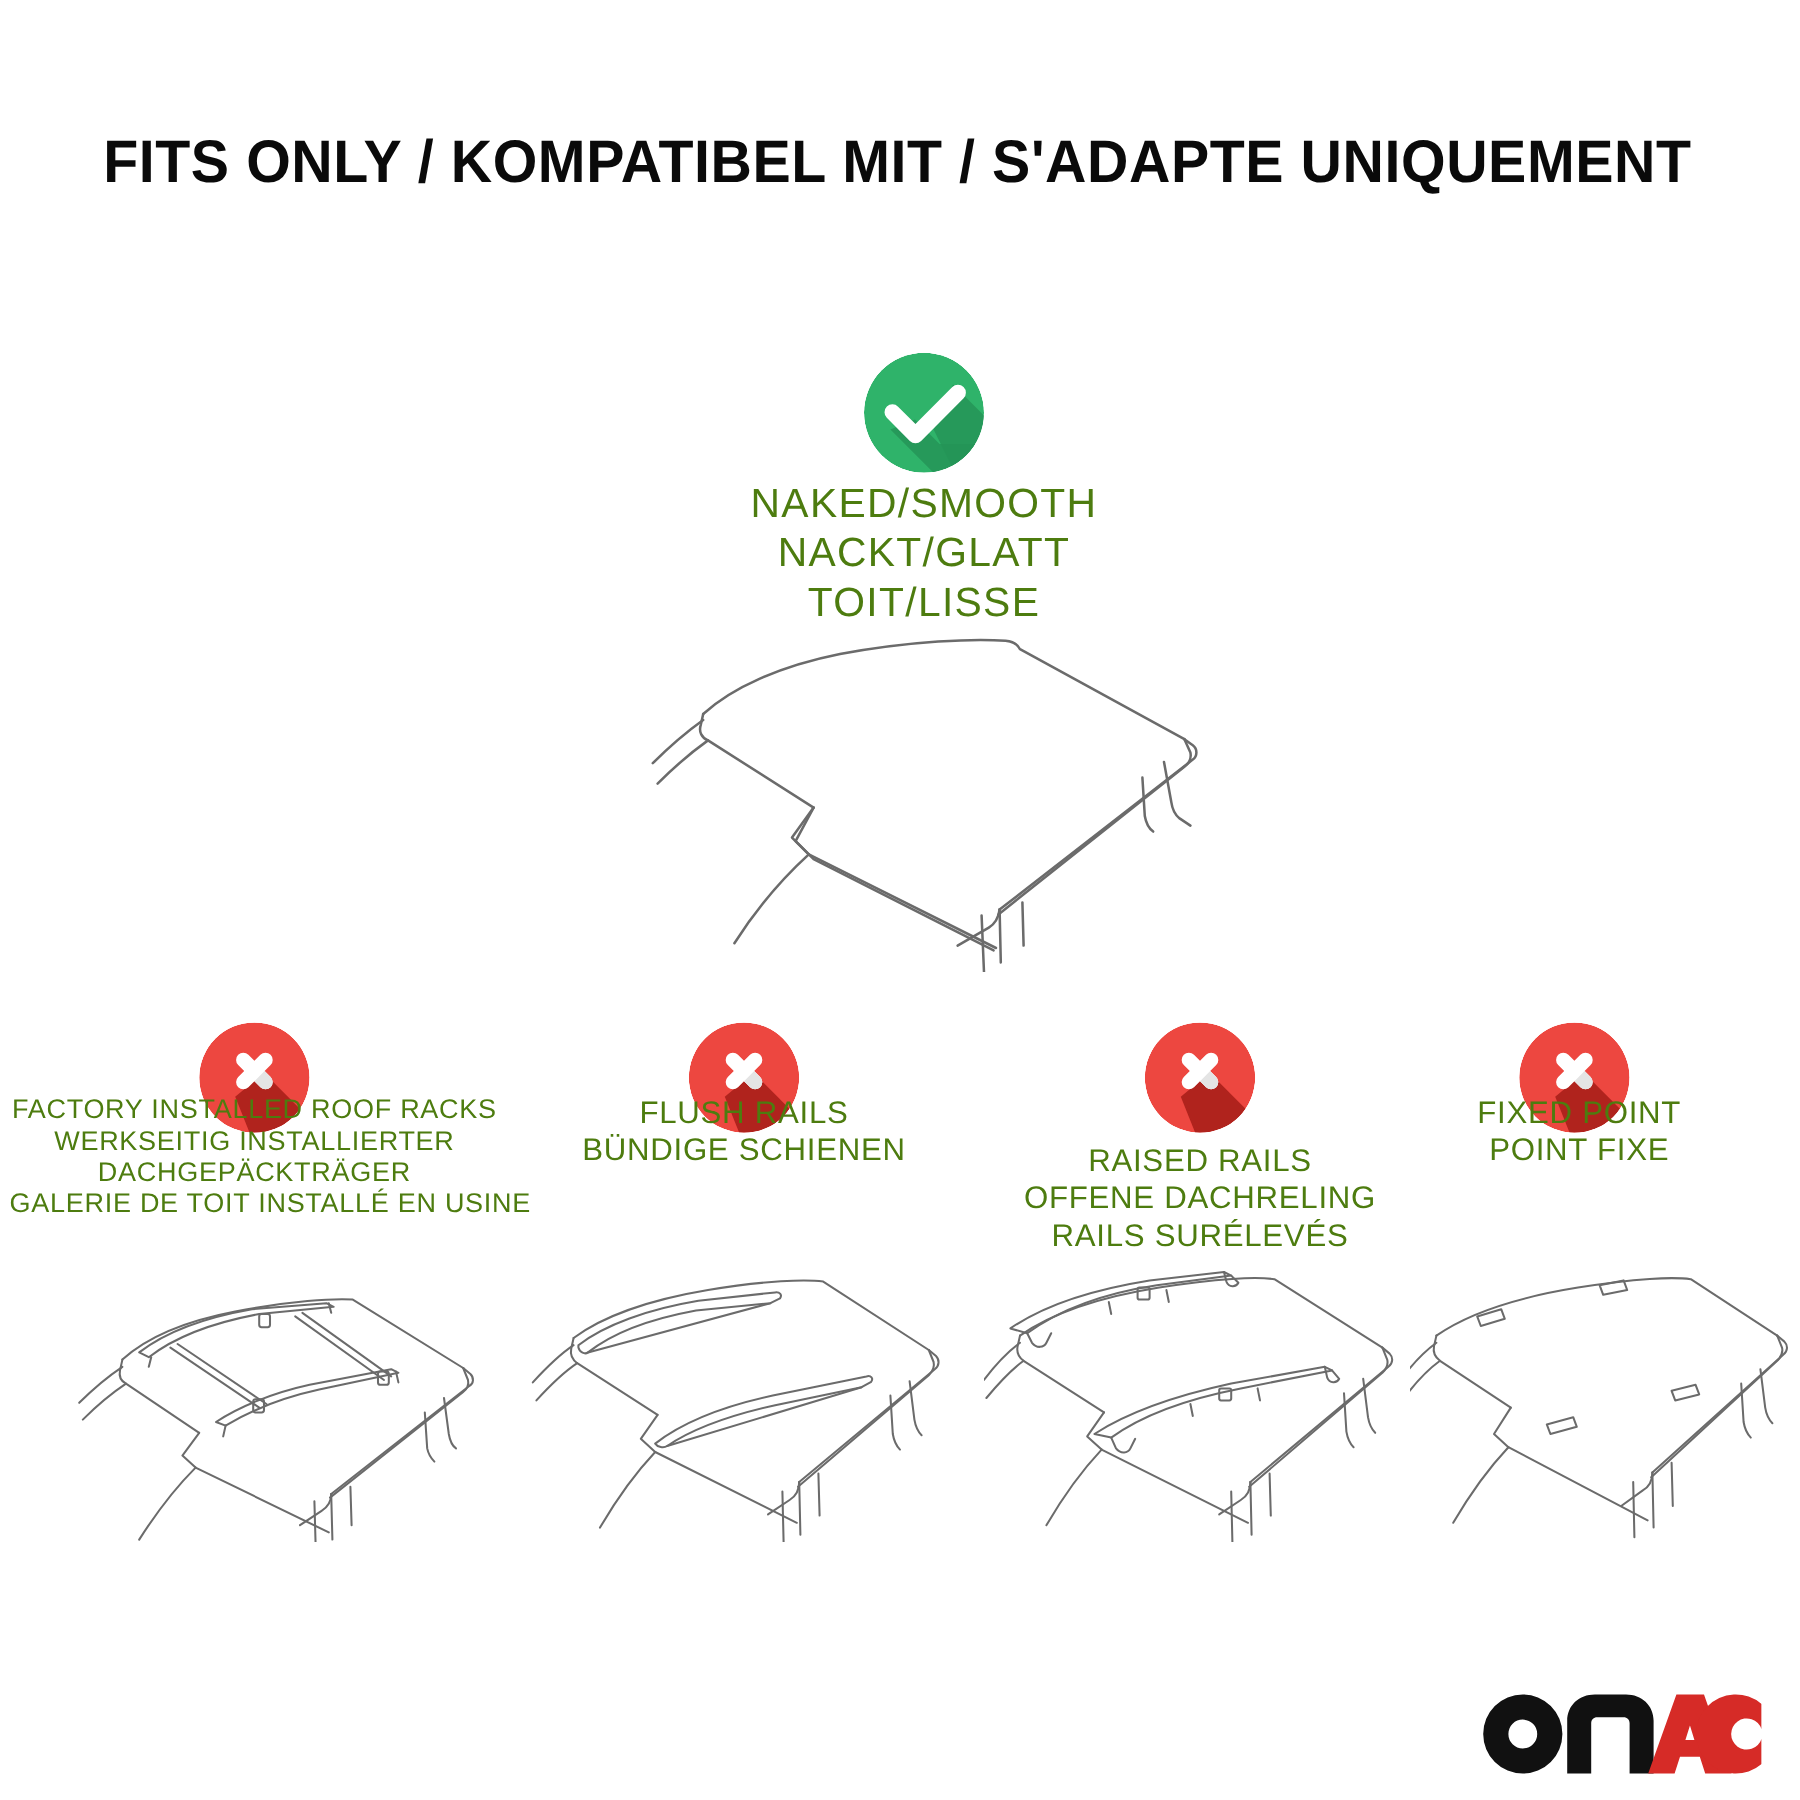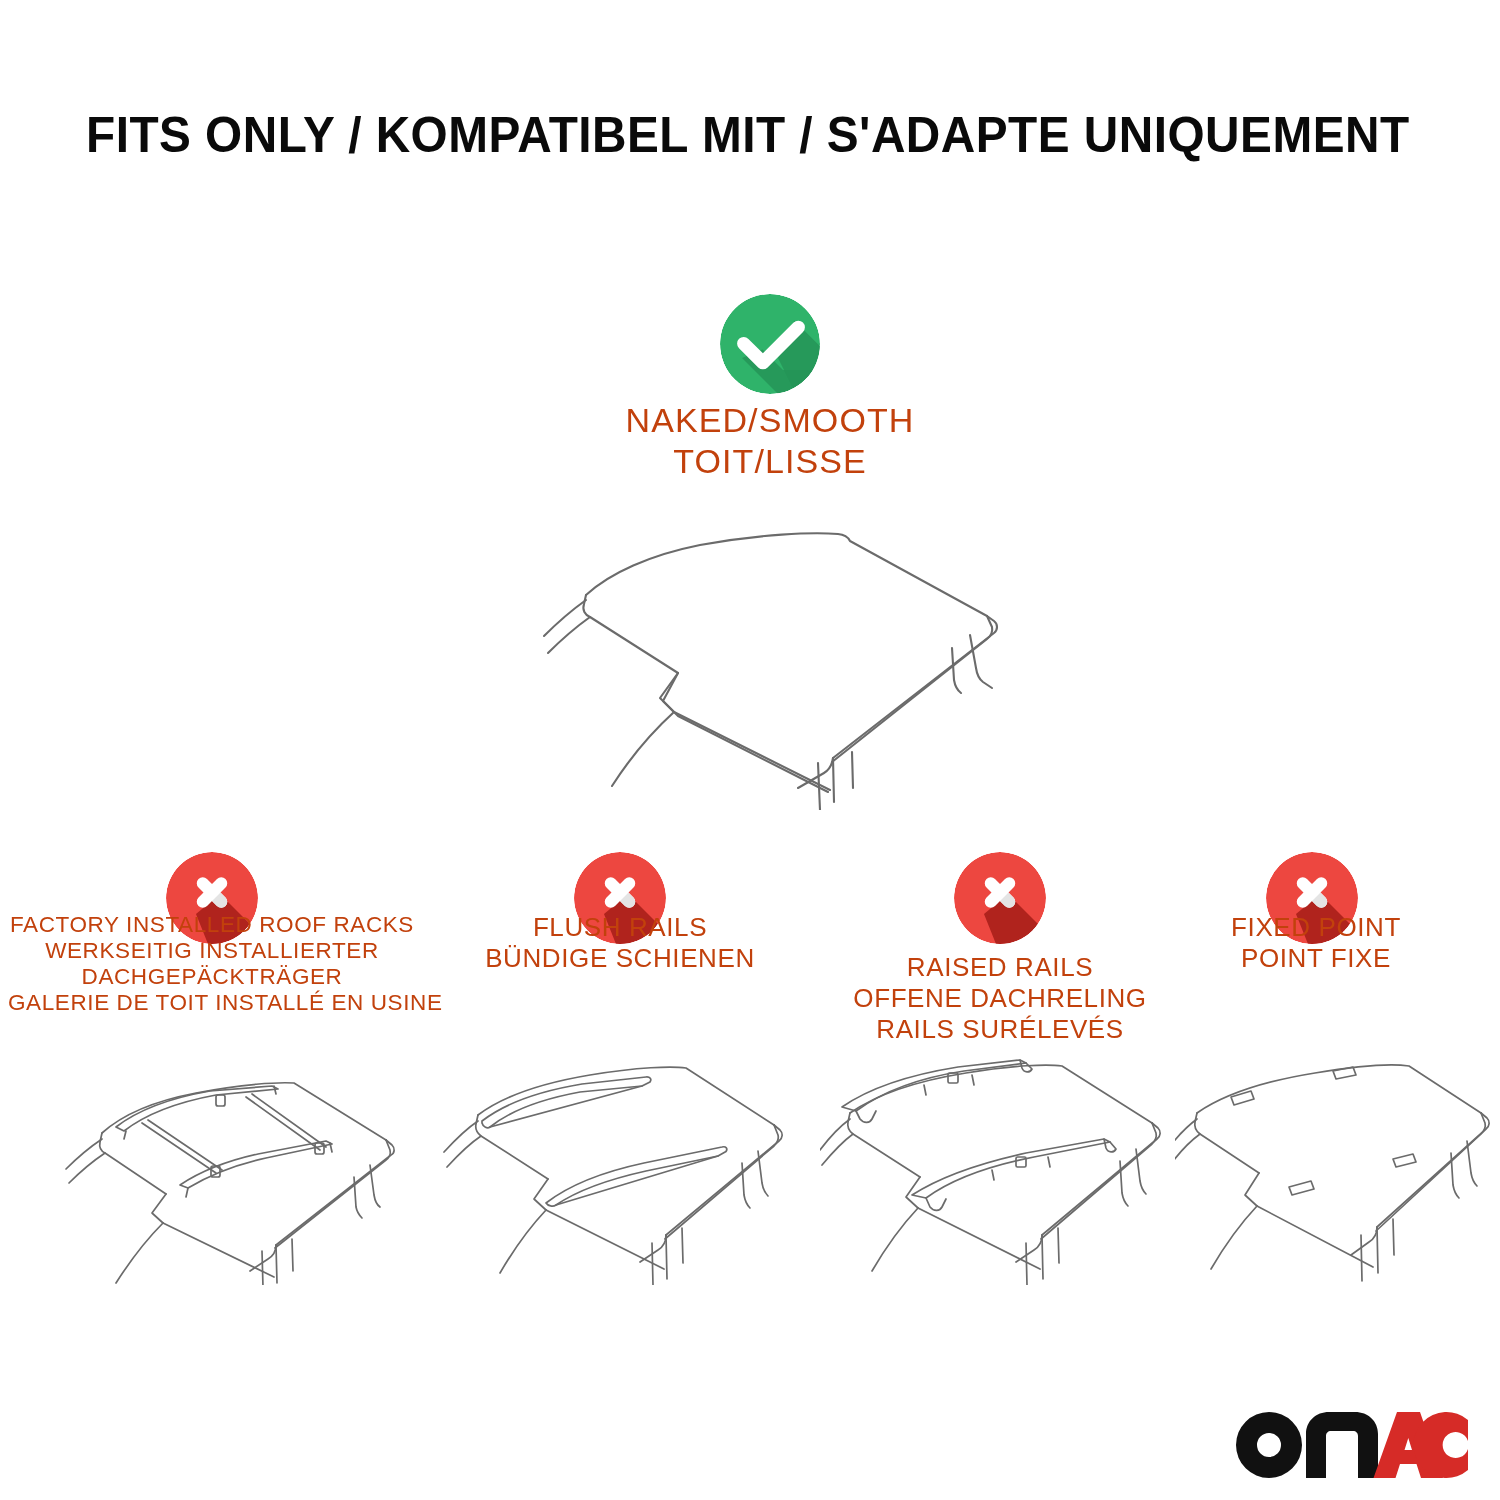--- a/index.html
+++ b/index.html
@@ -57,21 +57,21 @@
   .badge-no.c2 { left: 574px; }
   .badge-no.c3 { left: 954px; }
   .badge-no.c4 { left: 1266px; }
 
   
   .caption {
     position: absolute;
     text-align: center;
     font-family: "Liberation Sans", sans-serif;
     font-weight: 300;
-    color: #c2410c;
+    color: #4d7c0f;
     letter-spacing: 0.6px;
   }
   .caption .ln { display: block; white-space: nowrap; }
 
   .caption-ok {
     left: 470px;
     top: 400px;
     width: 600px;
     font-size: 34px;
     line-height: 41px;
@@ -128,20 +128,21 @@
       <path d="M42.5 55.5 L63 76 L100 76 L100 100 L58 100 L22 64 Z" fill="#259457" opacity="0.85"></path>
       <path d="M74.2 26.5 L100 52.3 L100 100 L76 100 L58 64 Z" fill="#259457" opacity="0.85"></path>
 
       <path d="M73.6 28.6 a6.6 6.6 0 0 1 9.4 9.3 L47.6 73.4 a6.6 6.6 0 0 1 -9.4 0 L19.0 54.2 a6.6 6.6 0 0 1 9.4 -9.3 L42.9 59.3 Z" fill="#ffffff"></path>
     </g>
   </svg>
 </div>
 
 <div class="caption caption-ok">
   <span class="ln">NAKED/SMOOTH</span>
+  <span class="ln">NACKT/GLATT</span>
   <span class="ln">TOIT/LISSE</span>
 </div>
 
 <div class="illus illus-main">
   <svg viewBox="0 0 520 290" xmlns="http://www.w3.org/2000/svg" fill="none" stroke="#6b6b6b" stroke-width="2.1" stroke-linecap="round" stroke-linejoin="round">
 
     <path d="M86 75 C110 53 150 35 200 25 C260 14 312 12 338 14 C344 14.5 348 17 350 21
              L487 96"></path>
     <path d="M86 75 L84 84 C82 90 85 95 90 97 L178 153"></path>
     <path d="M178 153 L160 178 L174 192"></path>

